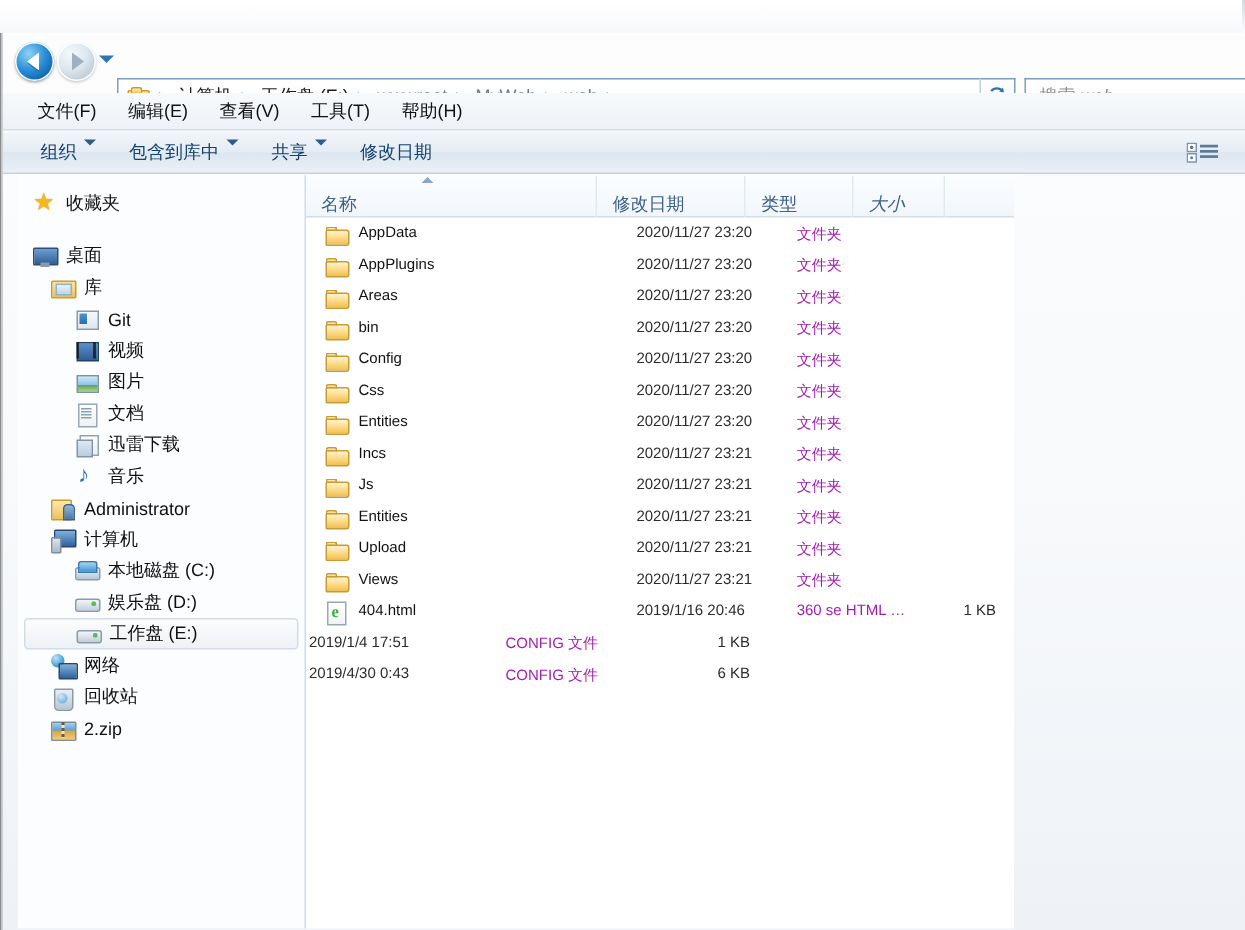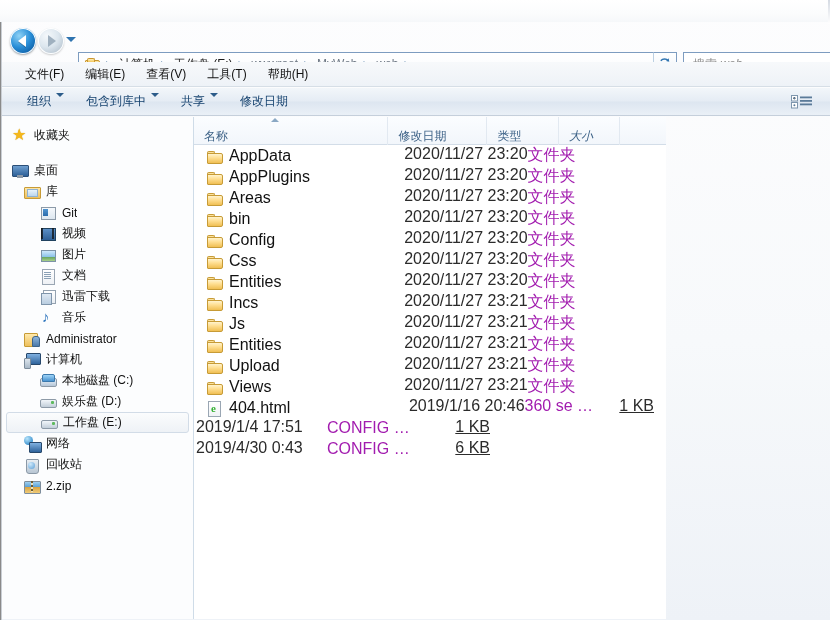--- a/index.html
+++ b/index.html
@@ -133,21 +133,21 @@
     width:0;height:0;border-left:4px solid transparent;border-right:4px solid transparent;
     border-top:4px solid #2c5c8a;
   }
   .viewicon {
     position:absolute; right:14px; top:6px; width:28px; height:16px;
     display:flex;align-items:center;justify-content:center;cursor:pointer;
   }
 
   
   .content {
-    position:absolute; left:2px; top:117px; width:664px; height:502px;
+    position:absolute; left:12px; top:117px; width:664px; height:502px;
     display:flex;
   }
   .sidebar {
     width:192px; height:100%; background:#fcfdfe; overflow:hidden; position:relative;
     border-right:1px solid #cfdce8;
   }
   .filepane {
     flex:1; height:100%; background:#ffffff; position:relative; overflow:hidden;
   }
 
@@ -179,26 +179,26 @@
     font-size:12px; color:#3d6287; border-right:1px solid #e2e9f1; cursor:pointer;
     position:relative; box-sizing:border-box;
   }
   .sortmark{
     position:absolute; top:1px; left:50%; margin-left:-20px;
     width:0;height:0;border-left:4px solid transparent;border-right:4px solid transparent;
     border-bottom:4px solid #8aa8c4;
   }
   .rows{position:relative;}
   .row{
-    height:21px; display:flex; font-size:16px; color:#111; cursor:default;
+    height:21px; display:flex; align-items:center; font-size:10px; color:#111; cursor:default;
   }
   .c-name{width:265px;display:flex;align-items:center;gap:7px;padding-left:12px;box-sizing:border-box;white-space:nowrap;}
   .c-date{width:133px;color:#2b2b2b;box-sizing:border-box;padding-left:2px;white-space:nowrap;}
   .c-type{width:95px;color:#a21caf;box-sizing:border-box;white-space:nowrap;overflow:hidden;text-overflow:ellipsis;}
-  .c-size{width:80px;color:#2b2b2b;box-sizing:border-box;text-align:right;padding-right:12px;white-space:nowrap;text-decoration:underline;}
+  .c-size{width:80px;color:#2b2b2b;box-sizing:border-box;text-align:right;padding-right:12px;white-space:nowrap;}
 
   
   .ic-folder{position:relative;width:16px;height:16px;}
   .ic-folder::before{
     content:"";position:absolute;left:1px;top:3px;width:6px;height:3px;
     background:linear-gradient(180deg,#ffe9ab,#f0c254);border:1px solid #c79b36;
     border-bottom:none;border-radius:2px 2px 0 0;
   }
   .ic-folder::after{
     content:"";position:absolute;left:1px;top:5px;width:14px;height:9px;border-radius:1px 2px 2px 1px;

